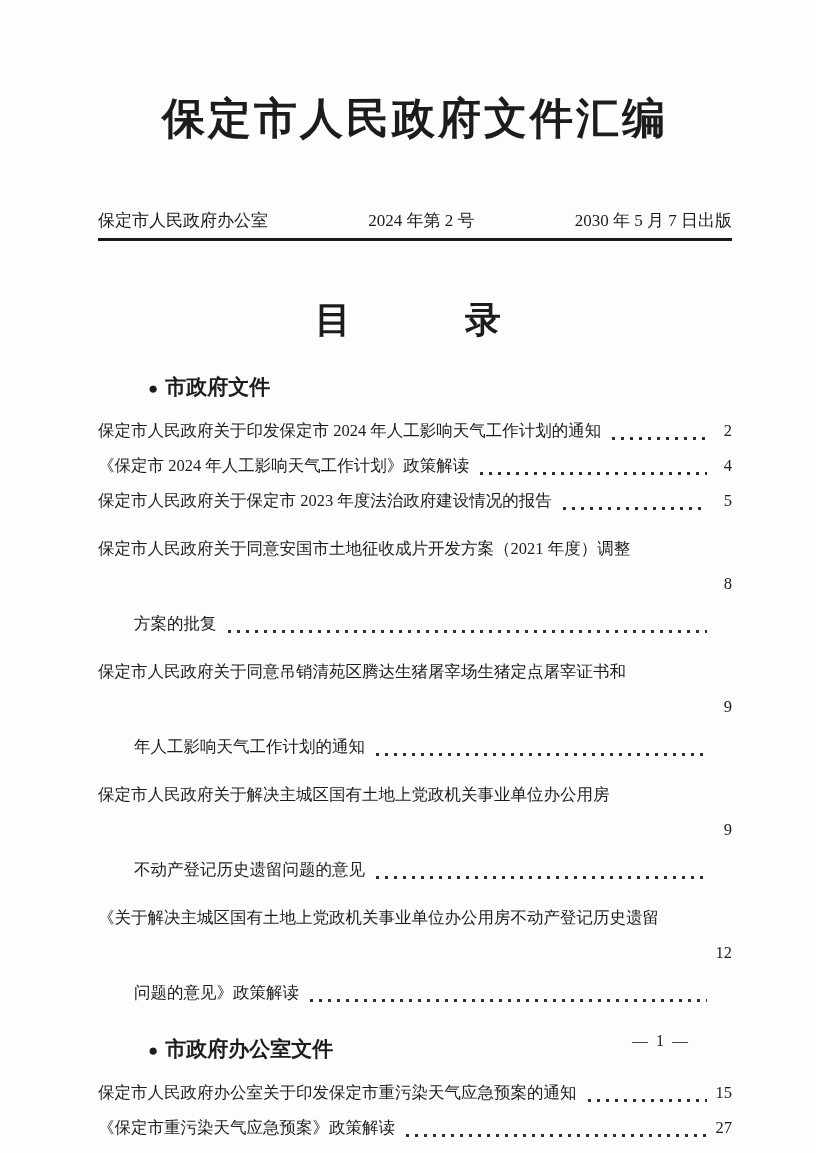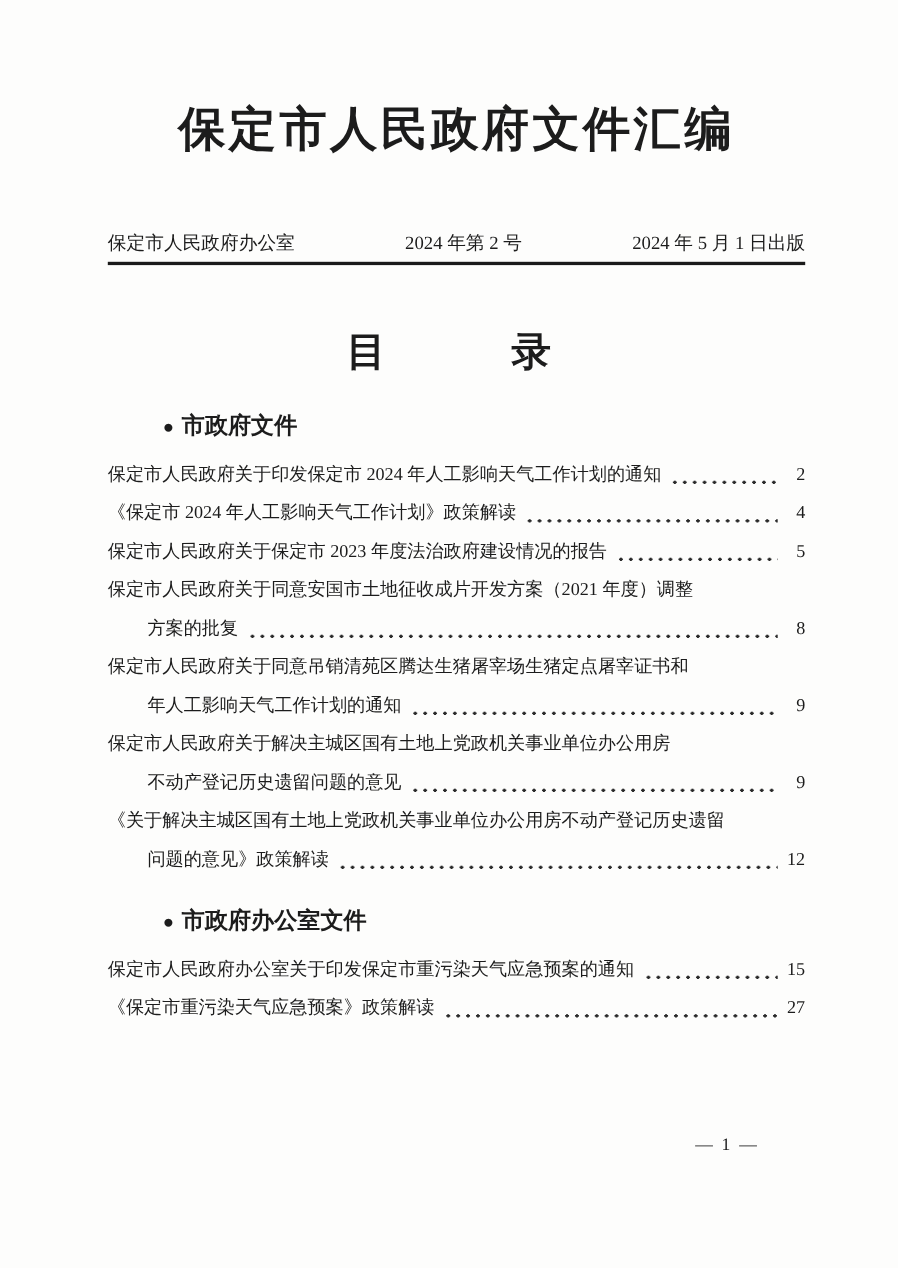--- a/index.html
+++ b/index.html
@@ -60,22 +60,22 @@
   .bullet {
     font-size: 17px;
     margin-right: 7px;
     line-height: 1;
     position: relative;
     top: 1px;
   }
   .entries { margin-top: 12px; font-size: 16.5px; }
   .entry-row { display: flex; line-height: 35px; }
   .entry-text { white-space: nowrap; }
-  .entry-line1 { line-height: 35px; white-space: nowrap; }
-  .indent { padding-left: 36px; }
+  .entry-line1 { line-height: 35px; white-space: nowrap; margin-top: 13px; }
+  .indent { padding-left: 36px; margin-top: 40px; }
   .leader { flex: 1 1 auto; min-width: 18px; position: relative; }
   .leader::after {
     content: "";
     position: absolute;
     left: 8px;
     right: 7px;
     bottom: 8px;
     height: 3px;
     background-image: radial-gradient(circle, #2a2a2a 1.4px, transparent 1.6px);
     background-size: 9px 3px;
@@ -93,21 +93,21 @@
 </head>
 <body>
 
 <div class="content">
 
   <div class="doc-title">保定市人民政府文件汇编</div>
 
   <div class="masthead">
     <span>保定市人民政府办公室</span>
     <span>2024 年第 2 号</span>
-    <span>2024 年 5 月 1 日出版</span>
+    <span>2030 年 5 月 7 日出版</span>
   </div>
 
   <div class="rule"></div>
 
   <div class="toc-heading">目　　录</div>
 
   <div class="section-header first">
     <span class="bullet">●</span>
     <span>市政府文件</span>
   </div>

